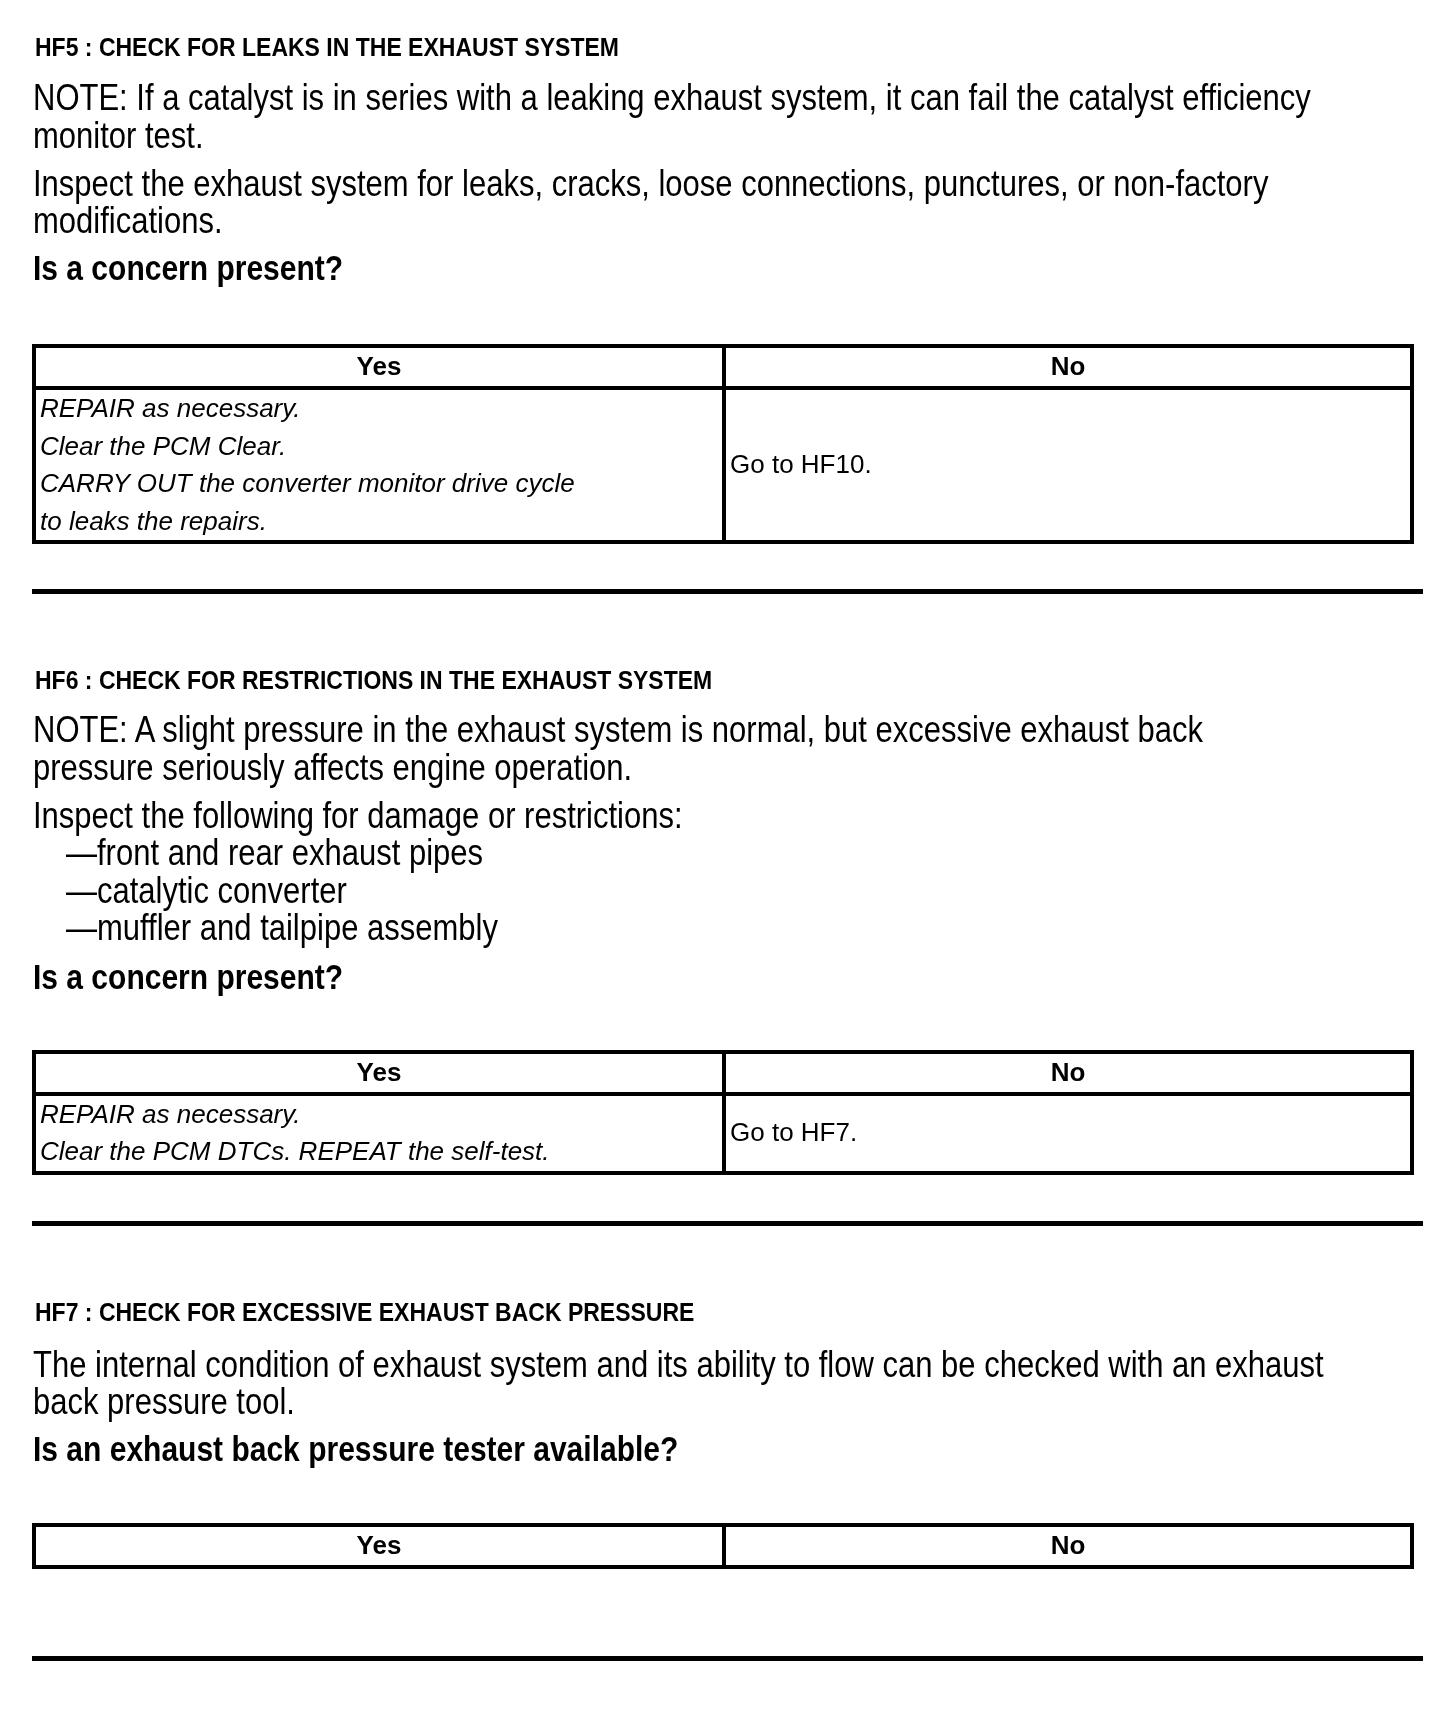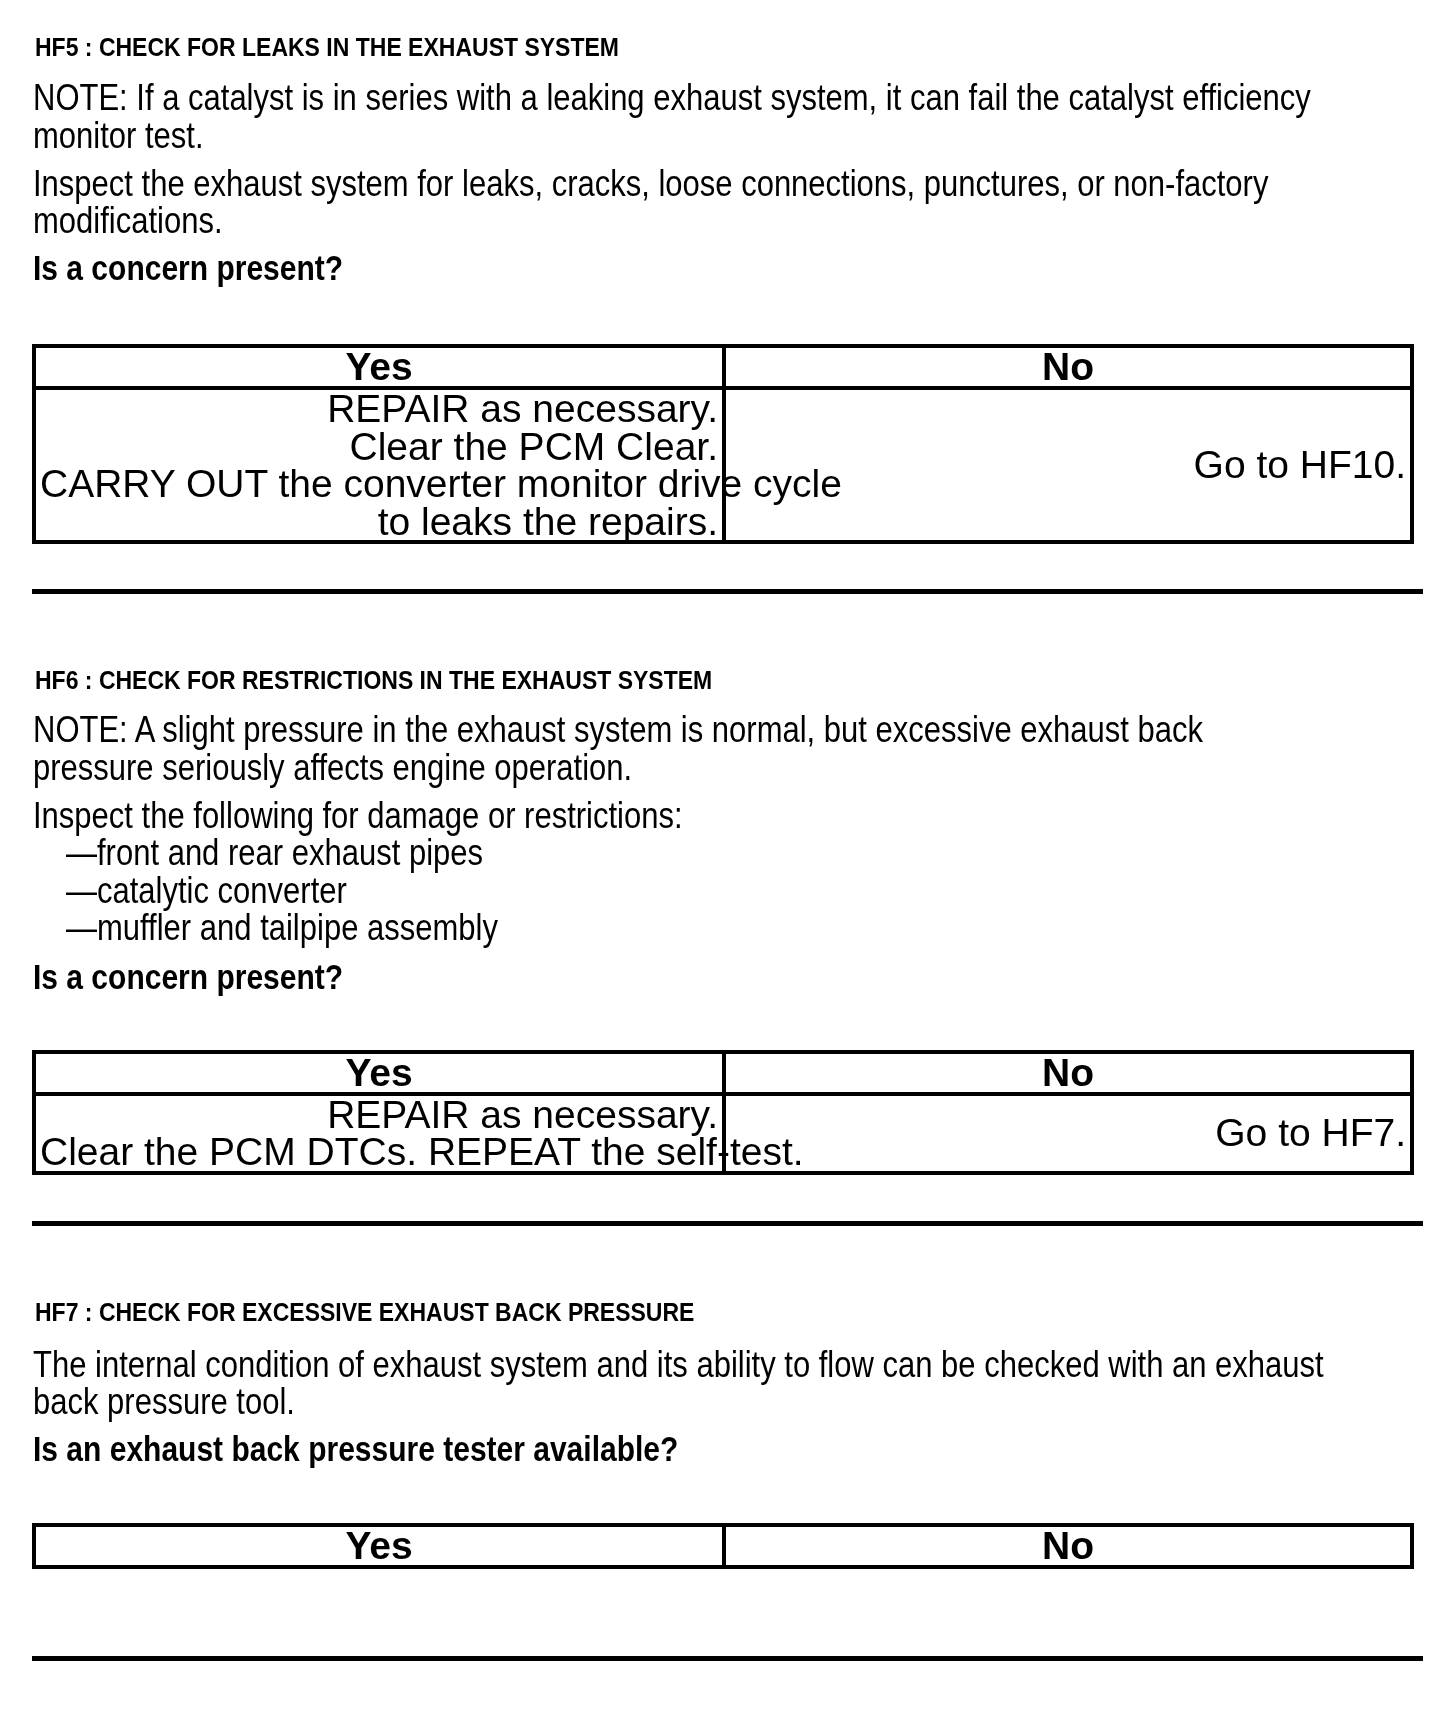--- a/index.html
+++ b/index.html
@@ -11,27 +11,27 @@
   .heading { font-weight: bold; font-size: 23px; line-height: 30px; left: 35px; transform-origin: left center; transform: scaleY(1.15); }
   .line { font-size: 31px; line-height: 38px; left: 33px; transform-origin: left center; transform: scaleY(1.2); }
   .line.indent { left: 66px; }
   .question { font-weight: bold; font-size: 30px; line-height: 38px; left: 33px; transform-origin: left center; transform: scaleY(1.15); }
   table.yn {
     position: absolute; left: 32px; width: 1382px;
     border-collapse: collapse; table-layout: fixed;
     border: 4px solid #000;
   }
   table.yn td, table.yn th {
-    border: 4px solid #000; padding: 0 4px; font-size: 39px; line-height: 37.5px;
+    border: 4px solid #000; padding: 0 4px; font-size: 26px; line-height: 37.5px;
     vertical-align: middle;
   }
   table.yn th { font-weight: bold; text-align: center; }
   table.yn col.c1 { width: 690px; }
-  td.yes { text-align: right; }
-  td.no, td.center { text-align: right; }
+  td.yes { text-align: left; font-style: italic; }
+  td.no, td.center { text-align: left; }
   .cell-line { display: block; white-space: nowrap; }
   .hr { position: absolute; left: 32px; width: 1391px; height: 5px; background: #000; }
 </style>
 </head>
 <body>
 
 <div>
   <div class="abs heading" style="top:32px">HF5 : CHECK FOR LEAKS IN THE EXHAUST SYSTEM</div>
   <div class="abs line" style="top:79px">NOTE: If a catalyst is in series with a leaking exhaust system, it can fail the catalyst efficiency</div>
   <div class="abs line" style="top:117px">monitor test.</div>

